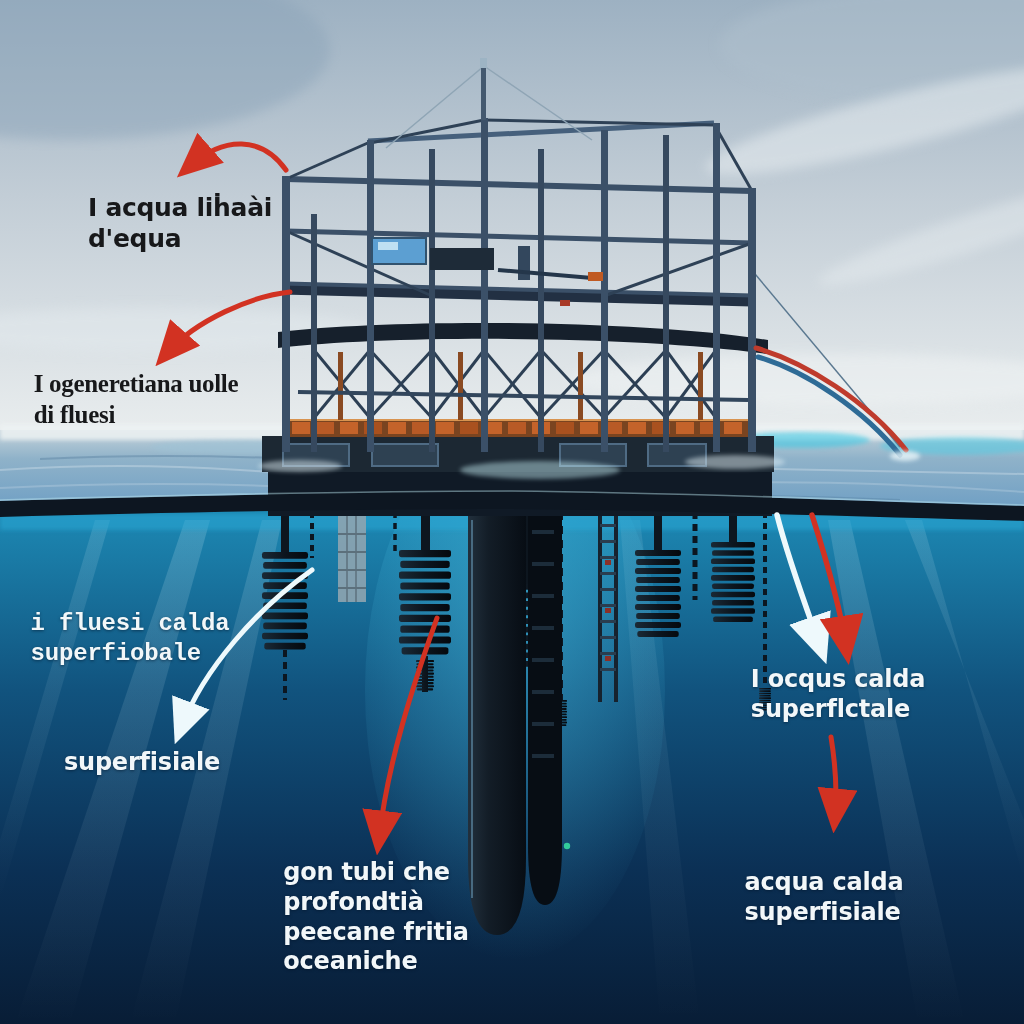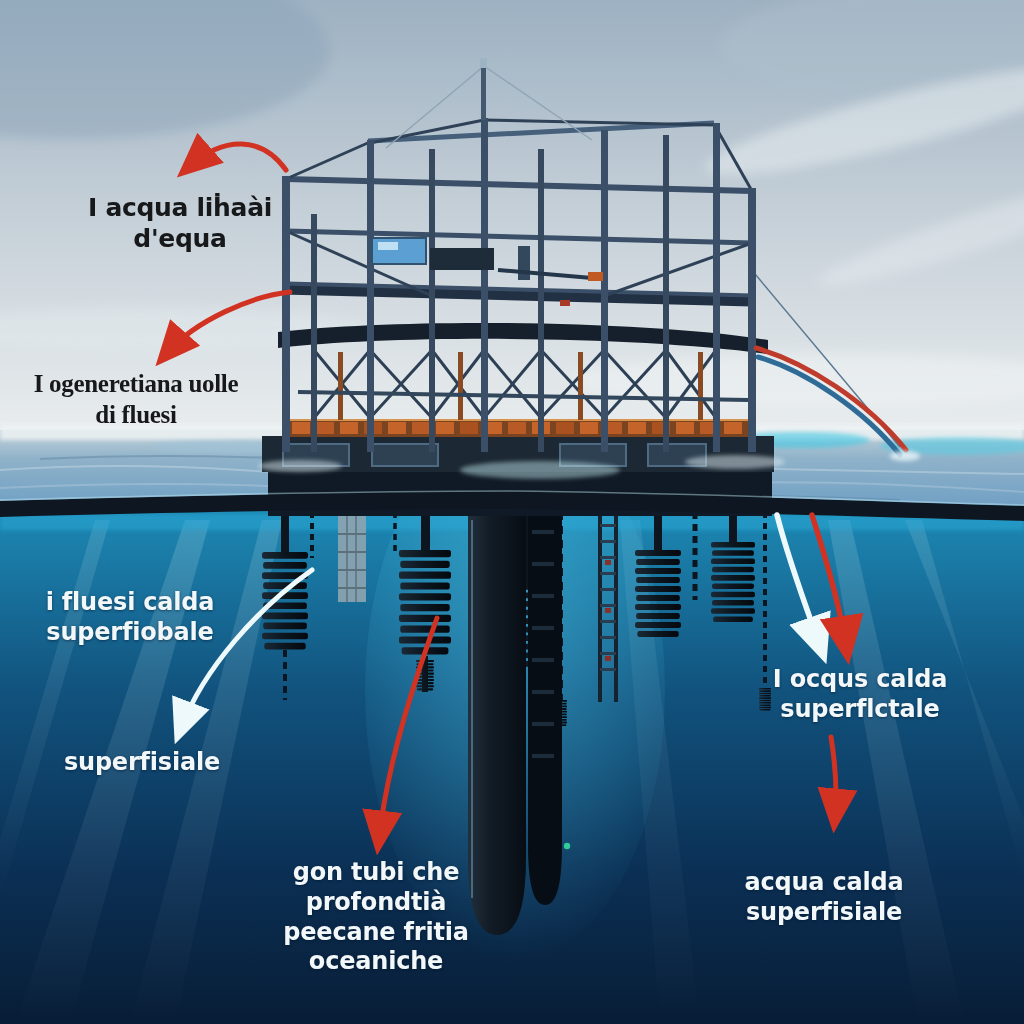--- a/index.html
+++ b/index.html
@@ -1,19 +1,19 @@
 <!DOCTYPE html>
 <html><head>
 <meta charset="utf-8">
 <style>
   html,body{margin:0;padding:0;background:#0a1f38;}
   #stage{position:relative;width:1024px;height:1024px;overflow:hidden;
          font-family:"DejaVu Sans", sans-serif;}
   #scene{position:absolute;inset:0;}
-  .ann{position:absolute;transform:translateX(-50%);text-align:center;
+  .ann{position:absolute;transform:translateX(-50%);
        font-weight:700;line-height:1.24;}
   .ann div{white-space:nowrap;}
   .ann-dark{color:#17181a;font-size:25px;letter-spacing:-0.3px;}
   .ann-light{color:#f2f7f9;font-size:24px;letter-spacing:-0.2px;
              text-shadow:0 1px 3px rgba(2,20,40,.55);}
 </style>
 </head>
 <body>
 
 <div id="stage">
@@ -319,34 +319,34 @@
 </svg>
 
 <div class="ann ann-dark" style="left:180px;top:192px;">
   <div>I acqua liḣaài</div>
   <div>d'equa</div>
 </div>
 <div class="ann ann-dark" style="left:136px;top:368px;font-family:Liberation Serif, serif;">
   <div>I ogeneretiana uolle</div>
   <div>di fluesi</div>
 </div>
-<div class="ann ann-light" style="left:130px;top:588px;">
+<div class="ann ann-light" style="left:130px;top:609px;font-family:Liberation Mono, monospace;">
   <div>i fluesi calda</div>
   <div>superfiobale</div>
 </div>
 <div class="ann ann-light" style="left:142px;top:748px;">
   <div>superfisiale</div>
 </div>
 <div class="ann ann-light" style="left:376px;top:858px;">
   <div>gon tubi che</div>
   <div>profondtià</div>
   <div>peecane fritia</div>
   <div>oceaniche</div>
 </div>
-<div class="ann ann-light" style="left:838px;top:665px;margin-left:22px;">
+<div class="ann ann-light" style="left:838px;top:665px;">
   <div>I ocqus calda</div>
   <div>superflctale</div>
 </div>
 <div class="ann ann-light" style="left:824px;top:840px;margin-top:28px;">
   <div>acqua calda</div>
   <div>superfisiale</div>
 </div>
 </div>
 
 </body></html>

